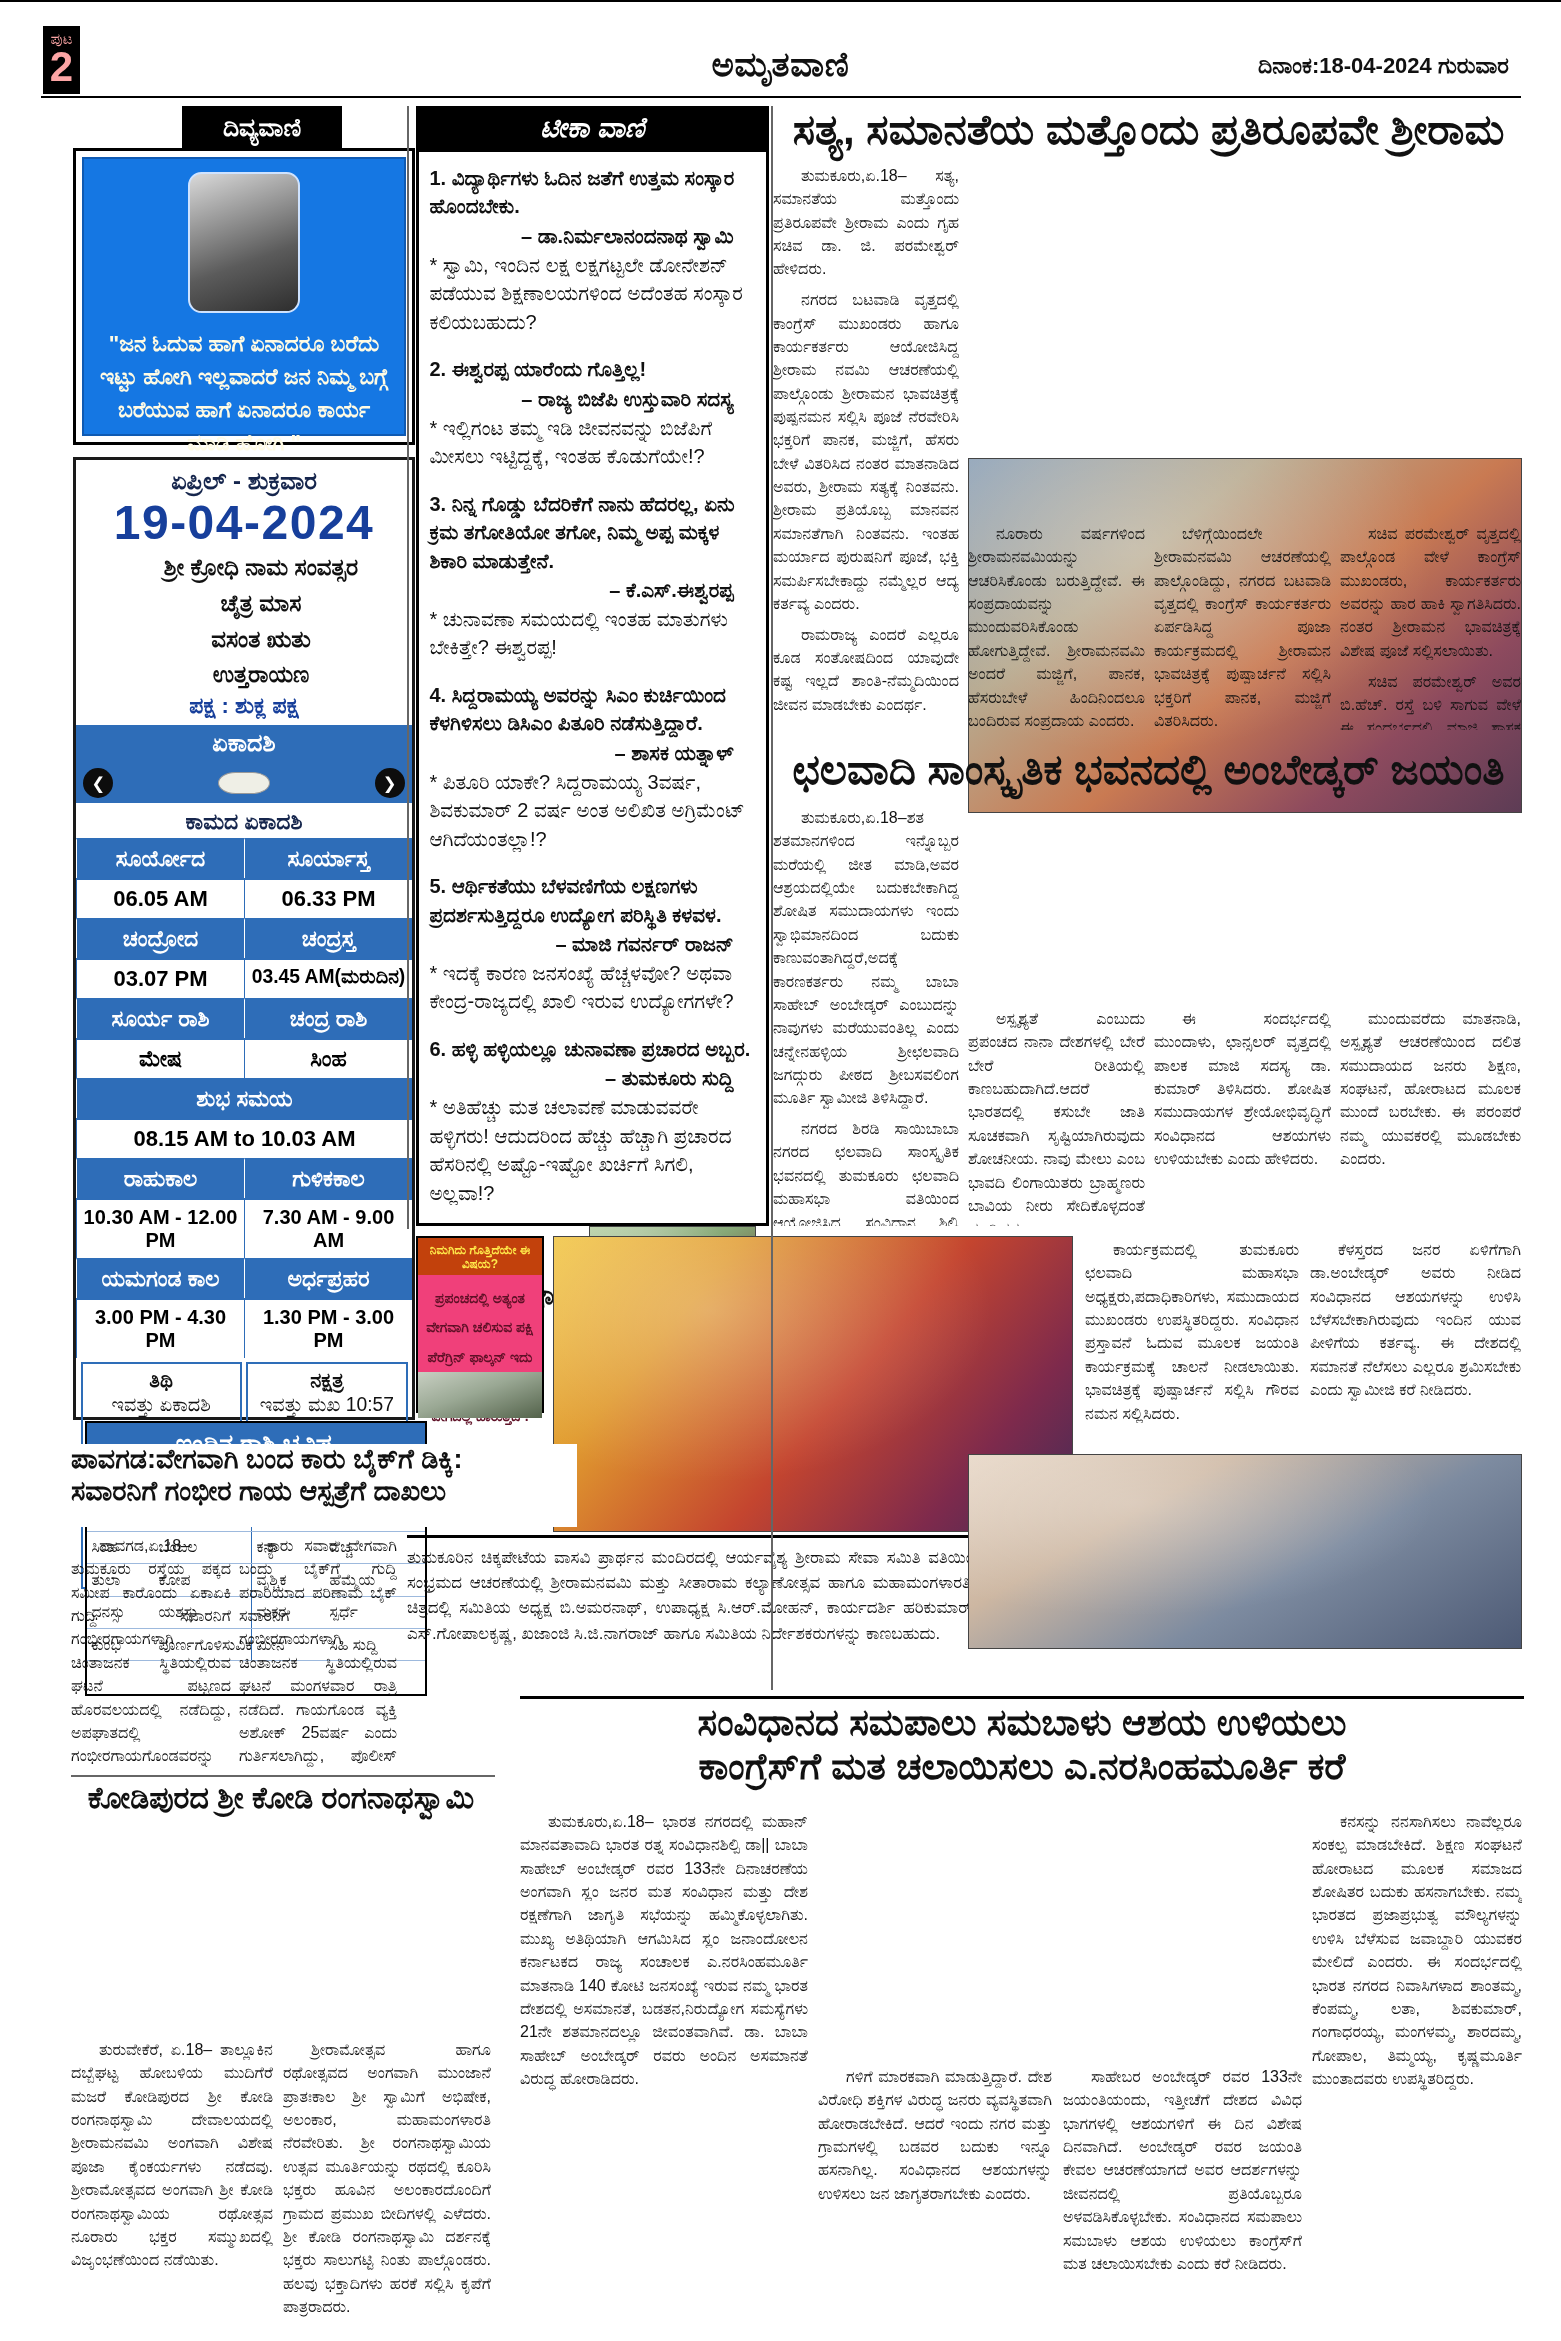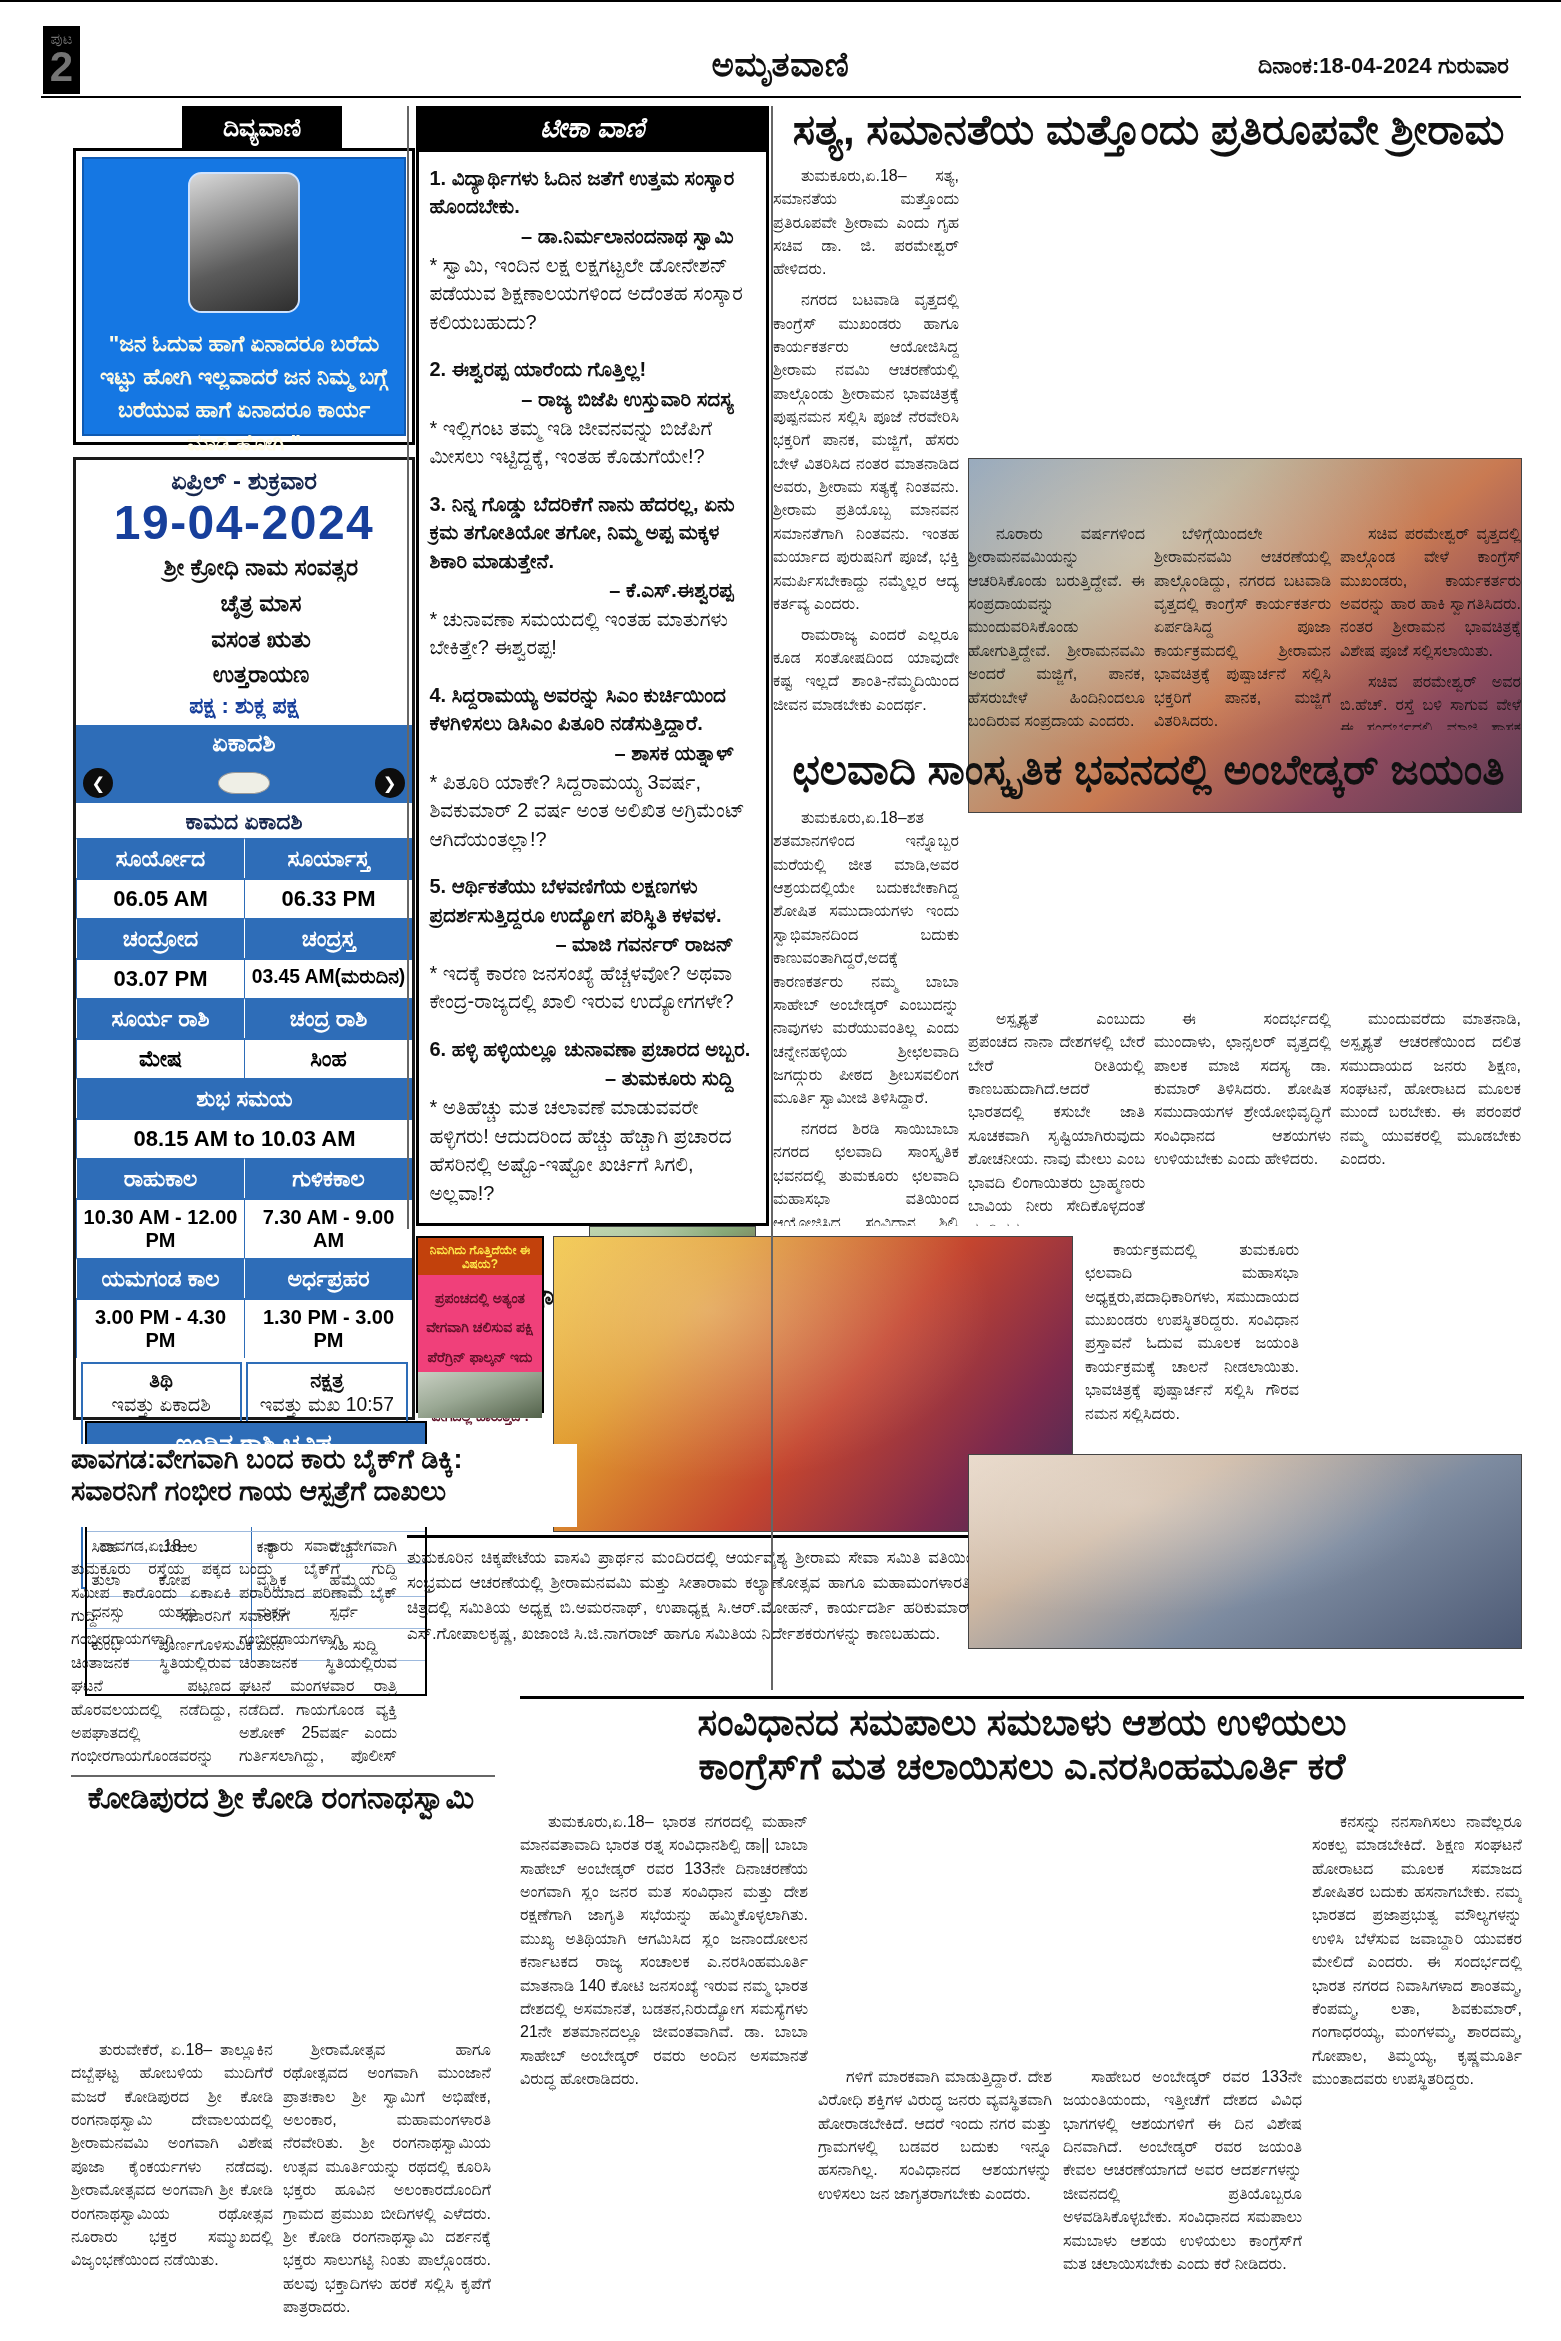--- a/index.html
+++ b/index.html
@@ -8,21 +8,21 @@
   #page {
     position:relative; width:1561px; height:2342px; margin:0 auto;
     background:#ffffff; color:#111; overflow:hidden;
     border-top:2.2px solid #000;
   }
   .abs { position:absolute; }
   .hr { background:#000; height:2.2px; }
   .vline { background:#000; width:2.2px; }
 
   
-  .pagebox { background:#000; color:#737373; text-align:center; line-height:1; padding-top:4.5px; }
+  .pagebox { background:#000; color:#fca5a5; text-align:center; line-height:1; padding-top:4.5px; }
   .pagebox .small { font-size:15px; display:block; }
   .pagebox .num { font-size:42px; font-weight:bold; display:block; }
   .masthead { font-size:34px; font-weight:bold; letter-spacing:0.7px; }
   .dateline { font-size:22px; font-weight:bold; }
 
   
   .blackbar { background:#000; color:#fff; text-align:center; font-weight:bold; }
   .frame { border:3px solid #000; background:#fff; }
 
   
@@ -290,20 +290,23 @@
   </div>
   <div class="abs bodycol" style="left:1154px; top:1005px; width:177px; height:219px;">
     <p>ಈ ಸಂದರ್ಭದಲ್ಲಿ ಮುಂದಾಳು, ಛಾನ್ಸಲರ್ ವೃತ್ತದಲ್ಲಿ ಪಾಲಕ ಮಾಜಿ ಸದಸ್ಯ ಡಾ. ಕುಮಾರ್ ತಿಳಿಸಿದರು. ಶೋಷಿತ ಸಮುದಾಯಗಳ ಶ್ರೇಯೋಭಿವೃದ್ಧಿಗೆ ಸಂವಿಧಾನದ ಆಶಯಗಳು ಉಳಿಯಬೇಕು ಎಂದು ಹೇಳಿದರು.</p>
   </div>
   <div class="abs bodycol" style="left:1340px; top:1005px; width:181px; height:219px;">
     <p>ಮುಂದುವರೆದು ಮಾತನಾಡಿ, ಅಸ್ಪೃಶ್ಯತೆ ಆಚರಣೆಯಿಂದ ದಲಿತ ಸಮುದಾಯದ ಜನರು ಶಿಕ್ಷಣ, ಸಂಘಟನೆ, ಹೋರಾಟದ ಮೂಲಕ ಮುಂದೆ ಬರಬೇಕು. ಈ ಪರಂಪರೆ ನಮ್ಮ ಯುವಕರಲ್ಲಿ ಮೂಡಬೇಕು ಎಂದರು.</p>
   </div>
   <div class="abs bodycol" style="left:1085px; top:1236px; width:214px; height:452px;">
     <p>ಕಾರ್ಯಕ್ರಮದಲ್ಲಿ ತುಮಕೂರು ಛಲವಾದಿ ಮಹಾಸಭಾ ಅಧ್ಯಕ್ಷರು,ಪದಾಧಿಕಾರಿಗಳು, ಸಮುದಾಯದ ಮುಖಂಡರು ಉಪಸ್ಥಿತರಿದ್ದರು. ಸಂವಿಧಾನ ಪ್ರಸ್ತಾವನೆ ಓದುವ ಮೂಲಕ ಜಯಂತಿ ಕಾರ್ಯಕ್ರಮಕ್ಕೆ ಚಾಲನೆ ನೀಡಲಾಯಿತು. ಭಾವಚಿತ್ರಕ್ಕೆ ಪುಷ್ಪಾರ್ಚನೆ ಸಲ್ಲಿಸಿ ಗೌರವ ನಮನ ಸಲ್ಲಿಸಿದರು.</p>
   </div>
+  <div class="abs bodycol" style="left:1310px; top:1236px; width:211px; height:452px;">
+    <p>ಕೆಳಸ್ತರದ ಜನರ ಏಳಿಗೆಗಾಗಿ ಡಾ.ಅಂಬೇಡ್ಕರ್ ಅವರು ನೀಡಿದ ಸಂವಿಧಾನದ ಆಶಯಗಳನ್ನು ಉಳಿಸಿ ಬೆಳೆಸಬೇಕಾಗಿರುವುದು ಇಂದಿನ ಯುವ ಪೀಳಿಗೆಯ ಕರ್ತವ್ಯ. ಈ ದೇಶದಲ್ಲಿ ಸಮಾನತೆ ನೆಲೆಸಲು ಎಲ್ಲರೂ ಶ್ರಮಿಸಬೇಕು ಎಂದು ಸ್ವಾಮೀಜಿ ಕರೆ ನೀಡಿದರು.</p>
+  </div>
 
   <div class="abs frame" style="left:71px; top:1442px; width:506px; height:83px; border:none;">
     <div class="headline h-sm" style="text-align:left;">ಪಾವಗಡ:ವೇಗವಾಗಿ ಬಂದ ಕಾರು ಬೈಕ್‌ಗೆ ಡಿಕ್ಕಿ:</div>
     <div class="headline h-sm" style="text-align:left;">ಸವಾರನಿಗೆ ಗಂಭೀರ ಗಾಯ ಆಸ್ಪತ್ರೆಗೆ ದಾಖಲು</div>
   </div>
   <div class="abs bodycol" style="left:71px; top:1532px; width:160px; height:238px;">
     <p>ಪಾವಗಡ,ಏ.18– ತುಮಕೂರು ರಸ್ತೆಯ ಪಕ್ಕದ ಸಮೀಪ ಕಾರೊಂದು ಏಕಾಏಕಿ ಗುದ್ದಿ ಸವಾರನಿಗೆ ಗಂಭೀರಗಾಯಗಳಾಗಿ ಚಿಂತಾಜನಕ ಸ್ಥಿತಿಯಲ್ಲಿರುವ ಘಟನೆ ಪಟ್ಟಣದ ಹೊರವಲಯದಲ್ಲಿ ನಡೆದಿದ್ದು, ಅಪಘಾತದಲ್ಲಿ ಗಂಭೀರಗಾಯಗೊಂಡವರನ್ನು ಗುರ್ತಿಸಲಾಗಿದೆ. ಪಾವಗಡ ಪಟ್ಟಣದ ತುಮಕೂರು ರಸ್ತೆ ಸಮೀಪ ವೇಗವಾಗಿ ತೆರಳುತ್ತಿದ್ದ ಕಾರೊಂದು ತಾಲೂಕಿನ ಬ್ಯಾಡನೂರು ಗ್ರಾಮದ ಯುವಕನಿಗೆ ಡಿಕ್ಕಿ ಹೊಡೆದಿದ್ದು, ಗಂಭೀರಗಾಯವಾಗಿದ್ದು ಚಿಂತಾಜನಕ ವಾಹನವೊಂದರಲ್ಲಿ ಕೂಡಲೇ ಆಸ್ಪತ್ರೆಗೆ ದಾಖಲಿಸಿರುವುದಾಗಿ ತಿಳಿದುಬಂದಿದೆ.</p>
   </div>
   <div class="abs bodycol" style="left:239px; top:1532px; width:158px; height:238px;">
     <p>ಕಾರು ಸವಾರ ವೇಗವಾಗಿ ಬಂದು ಬೈಕ್‌ಗೆ ಗುದ್ದಿ ಪರಾರಿಯಾದ ಪರಿಣಾಮ ಬೈಕ್ ಸವಾರನಿಗೆ ಗಂಭೀರಗಾಯಗಳಾಗಿ ಚಿಂತಾಜನಕ ಸ್ಥಿತಿಯಲ್ಲಿರುವ ಘಟನೆ ಮಂಗಳವಾರ ರಾತ್ರಿ ನಡೆದಿದೆ. ಗಾಯಗೊಂಡ ವ್ಯಕ್ತಿ ಅಶೋಕ್ 25ವರ್ಷ ಎಂದು ಗುರ್ತಿಸಲಾಗಿದ್ದು, ಪೊಲೀಸ್ ಠಾಣೆಯಲ್ಲಿ ಪ್ರಕರಣ ದಾಖಲಾಗಿದೆ. ಸ್ಥಳೀಯರ ಆರೋಪಣಿಕೆ ಪ್ರಕಾರ ದಾಖಲಾಗಿದ್ದು, ಆರೋಗ್ಯದ ಬಗ್ಗೆ ಕಳವಳ ವ್ಯಕ್ತಪಡಿಸಿದ್ದಾರೆ.</p>

